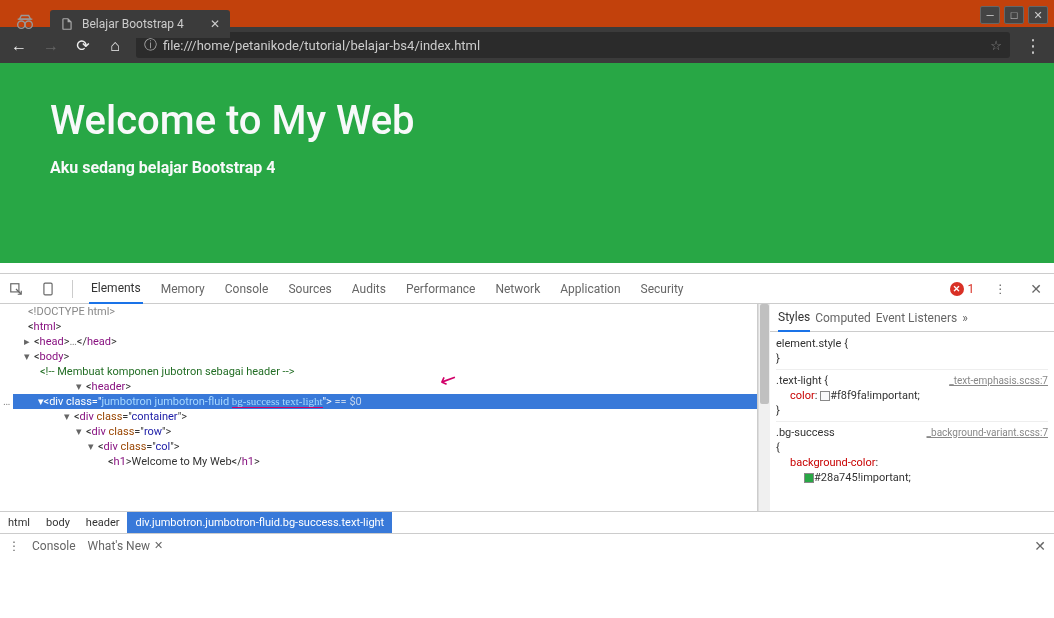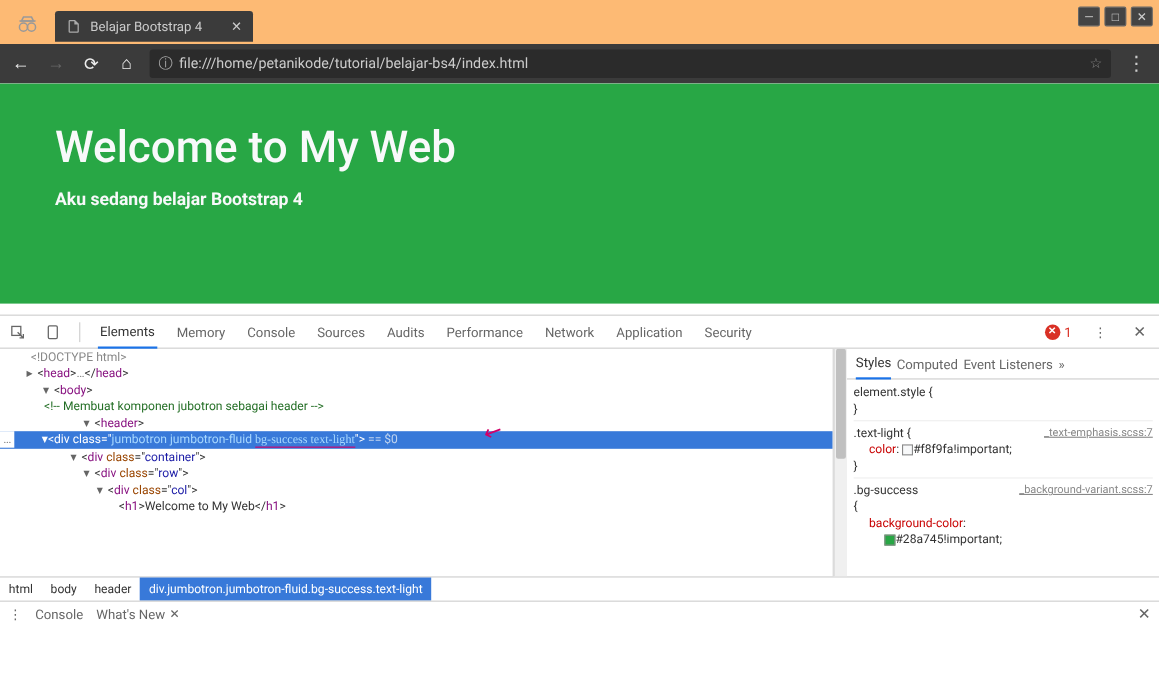--- a/index.html
+++ b/index.html
@@ -1,18 +1,18 @@
 <!DOCTYPE html>
 <html><head>
 <meta charset="utf-8">
 <style>
   * { margin: 0; padding: 0; box-sizing: border-box; font-family: -apple-system, BlinkMacSystemFont, "Segoe UI", Roboto, Arial, sans-serif; }
   body { width: 1054px; height: 618px; background: #fff; overflow: hidden; }
   
-  .titlebar { height: 40px; background: #fdba74; display: flex; align-items: flex-start; position: relative; }
+  .titlebar { height: 27px; background: #c2410c; display: flex; align-items: flex-start; position: relative; }
   .incognito { width: 50px; display:flex; align-items:center; justify-content:center; color:#999; font-size:18px; padding-top:10px;}
   .tab { margin-top: 10px; height: 28px; background: #3b3b3b; display: flex; align-items: center; padding: 0 10px; gap: 8px; color: #ccc; font-size: 12px; border-radius: 3px 3px 0 0; min-width: 180px; }
   .tab svg { width: 14px; height: 14px; fill: #aaa; }
   .tab .close { margin-left: auto; cursor: pointer; }
   .win-controls { position: absolute; right: 6px; top: 6px; display: flex; gap: 4px; }
   .win-btn { width: 20px; height: 18px; background: #444; border: 1px solid #666; color: #ccc; display: flex; align-items: center; justify-content: center; font-size: 11px; cursor: pointer; border-radius:2px;}
   
   .toolbar { height: 36px; background: #3b3b3b; display: flex; align-items: center; padding: 0 8px; gap: 10px; }
   .nav-btn { width: 22px; height: 22px; display: flex; align-items: center; justify-content: center; color: #eee; cursor: pointer; font-size: 16px; }
   .nav-btn.disabled { color: #666; }
@@ -157,22 +157,23 @@
         <span style="color:#d93025;">1</span>
       </span>
     <span class="dots">⋮</span>
     <span class="close-dt">✕</span>
   </div>
 
   <div class="dt-body">
 
     <div class="dom-panel">
       <div class="dom-line ph">&lt;!DOCTYPE html&gt;</div>
+      <div class="dom-line">&lt;<span class="tag">html</span>&gt;</div>
       <div class="dom-line" style="padding-left:24px;"><span class="arrow">▸</span>&lt;<span class="tag">head</span>&gt;<span class="ph">…</span>&lt;/<span class="tag">head</span>&gt;</div>
-      <div class="dom-line" style="padding-left:39px;"><span class="arrow">▾</span>&lt;<span class="tag">body</span>&gt;</div>
+      <div class="dom-line" style="padding-left:24px;"><span class="arrow">▾</span>&lt;<span class="tag">body</span>&gt;</div>
       <div class="dom-line cmt" style="padding-left:40px;">&lt;!-- <span>Membuat komponen jubotron sebagai header</span> --&gt;</div>
       <div class="dom-line" style="padding-left:40px;margin-left:36px;"><span class="arrow">▾</span>&lt;<span class="tag">header</span>&gt;</div>
       <div class="selected-row"><span class="ell">…</span><span class="arrow" style="color:#fff;">▾</span>&lt;<span class="tag">div</span> <span class="attr">class</span>="<span class="val">jumbotron jumbotron-fluid <span class="underline">bg-success text-light</span></span>"&gt;<span class="ph"> == $0</span></div>
       <div class="dom-line" style="padding-left:64px;"><span class="arrow">▾</span>&lt;<span class="tag">div</span> <span class="attr">class</span>="<span class="val">container</span>"&gt;</div>
       <div class="dom-line" style="padding-left:76px;"><span class="arrow">▾</span>&lt;<span class="tag">div</span> <span class="attr">class</span>="<span class="val">row</span>"&gt;</div>
       <div class="dom-line" style="padding-left:88px;"><span class="arrow">▾</span>&lt;<span class="tag">div</span> <span class="attr">class</span>="<span class="val">col</span>"&gt;</div>
       <div class="dom-line" style="padding-left:108px;">&lt;<span class="tag">h1</span>&gt;<span>Welcome to My Web</span>&lt;/<span class="tag">h1</span>&gt;</div>
       <span class="arrow-annotation">↙</span>
     </div>
     <div class="scrollbar-v">

